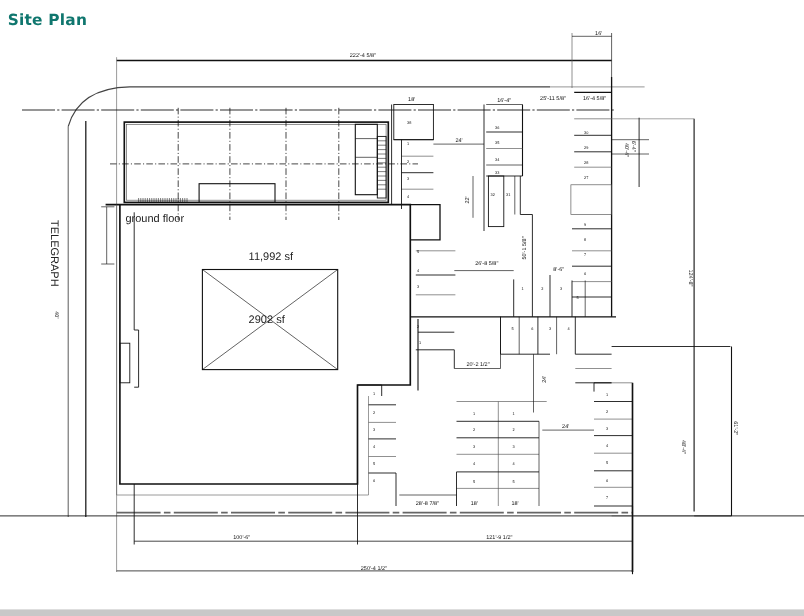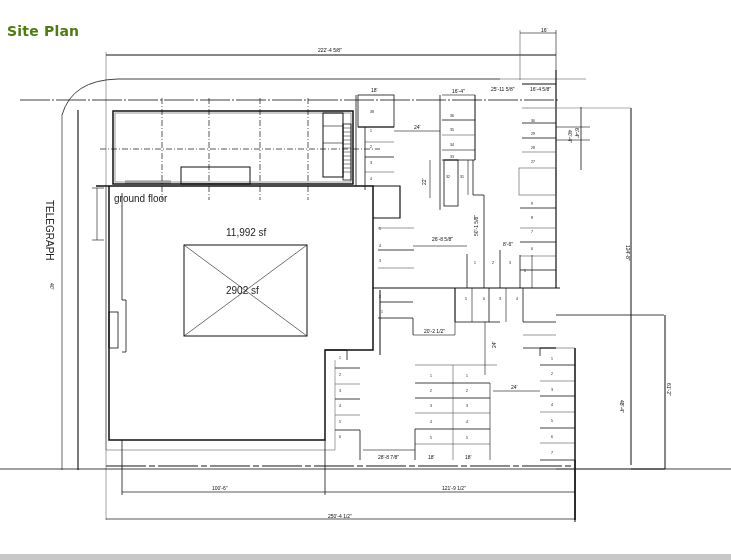--- a/index.html
+++ b/index.html
@@ -1,17 +1,17 @@
 <!DOCTYPE html>
 <html><head>
   <meta charset="utf-8">
   <style>
     html, body { margin: 0; padding: 0; background: #ffffff; }
     body { width: 731px; height: 560px; position: relative; overflow: hidden; font-family: "Liberation Sans", sans-serif; }
-    .title { position: absolute; left: 7px; top: 11px; font-family: "DejaVu Sans", sans-serif; font-weight: bold; font-size: 14px; color: #4d7c0f; letter-spacing: 0.2px; margin-top: 12px; }
+    .title { position: absolute; left: 7px; top: 11px; font-family: "DejaVu Sans", sans-serif; font-weight: bold; font-size: 14px; color: #0f766e; letter-spacing: 0.2px; }
     .bottom-bar { position: absolute; left: 0; top: 554px; width: 731px; height: 6px; background: #c8c8c8; }
     svg.plan { position: absolute; left: 0; top: 0; }
     .t { font-family: "Liberation Sans", sans-serif; fill: #111; }
     .dim { font-size: 5px; }
     .num { font-size: 3.5px; }
     .lg { font-size: 10px; fill: #222; }
     .street { font-size: 10px; fill: #222; }
   </style>
 </head>
 <body>

